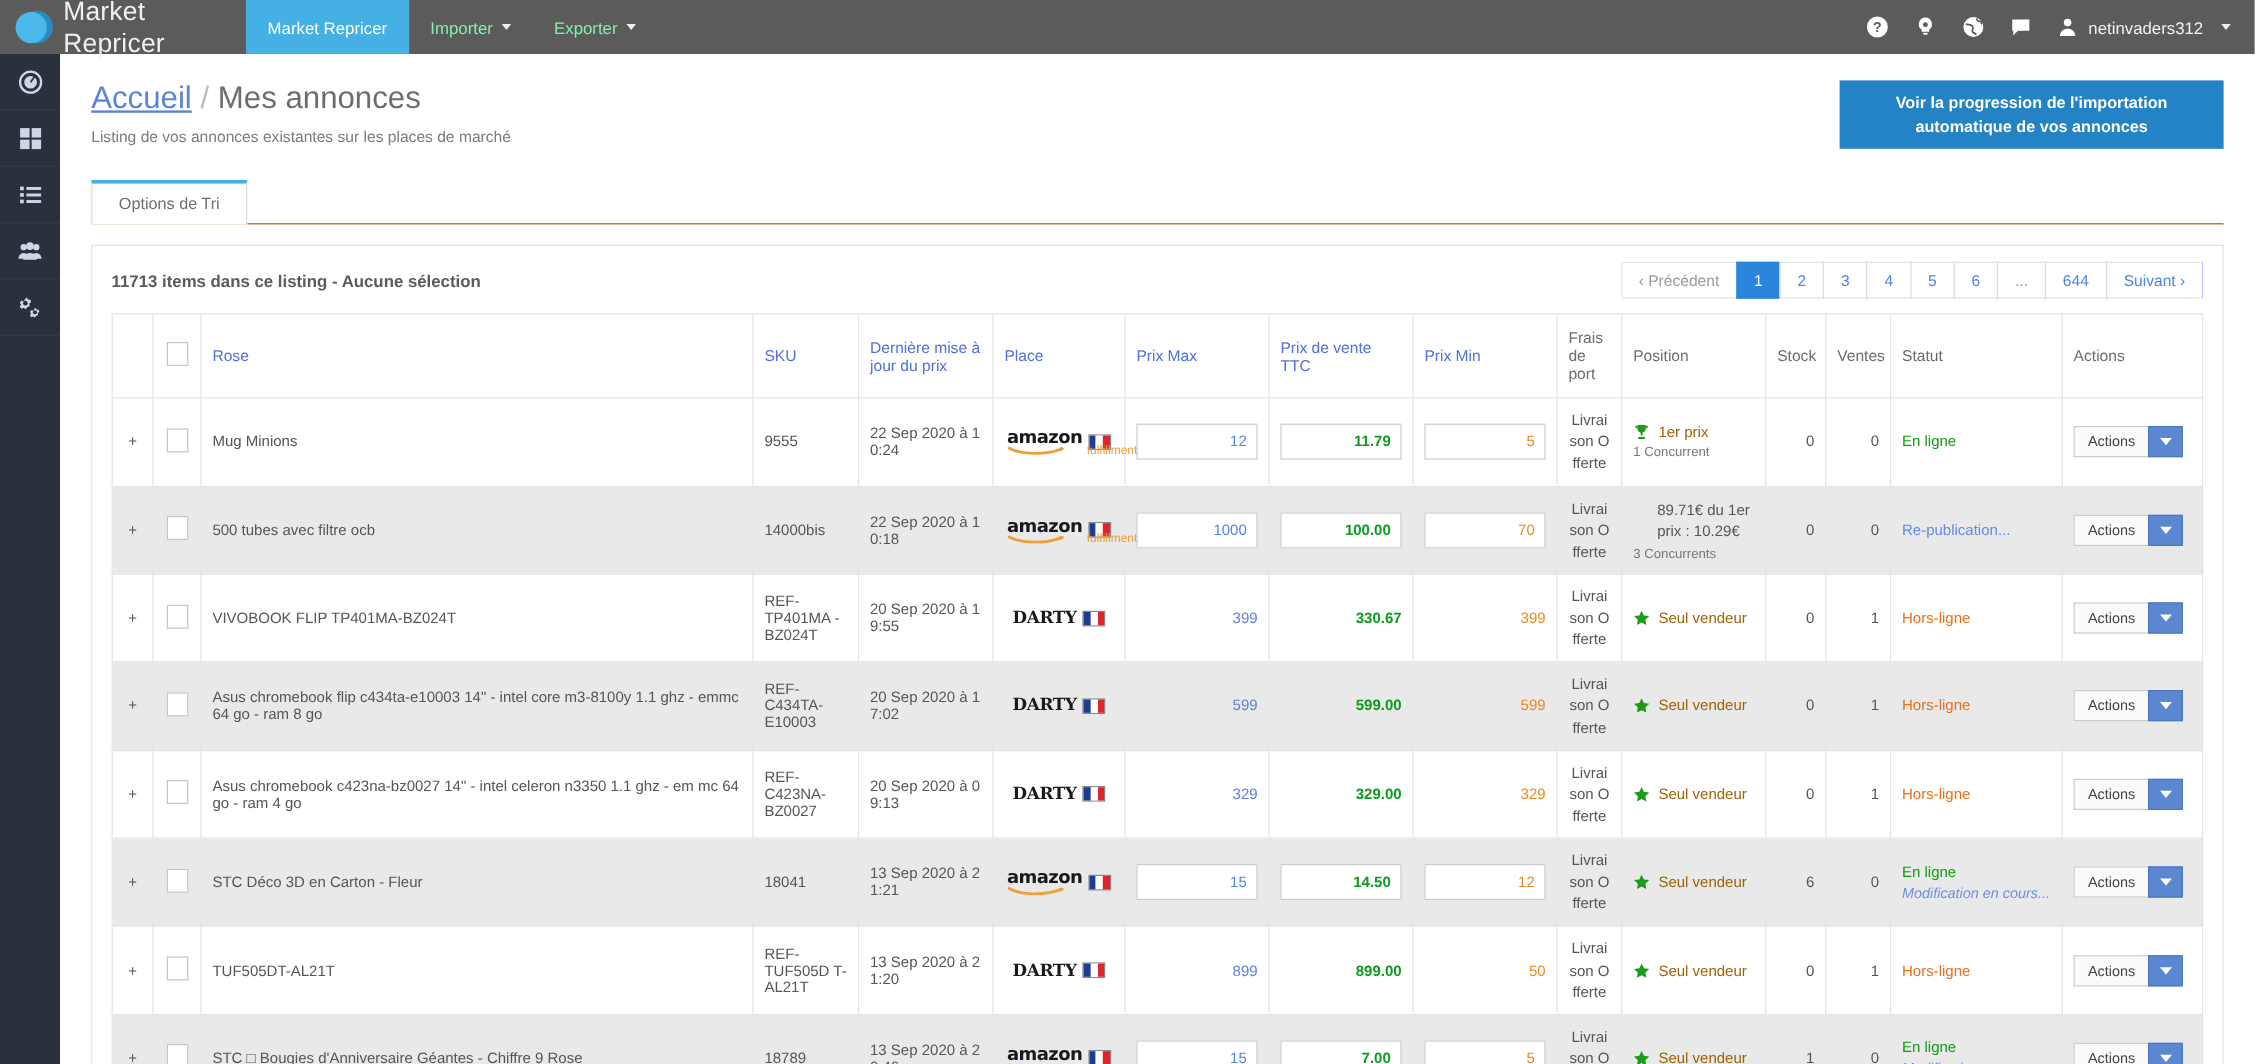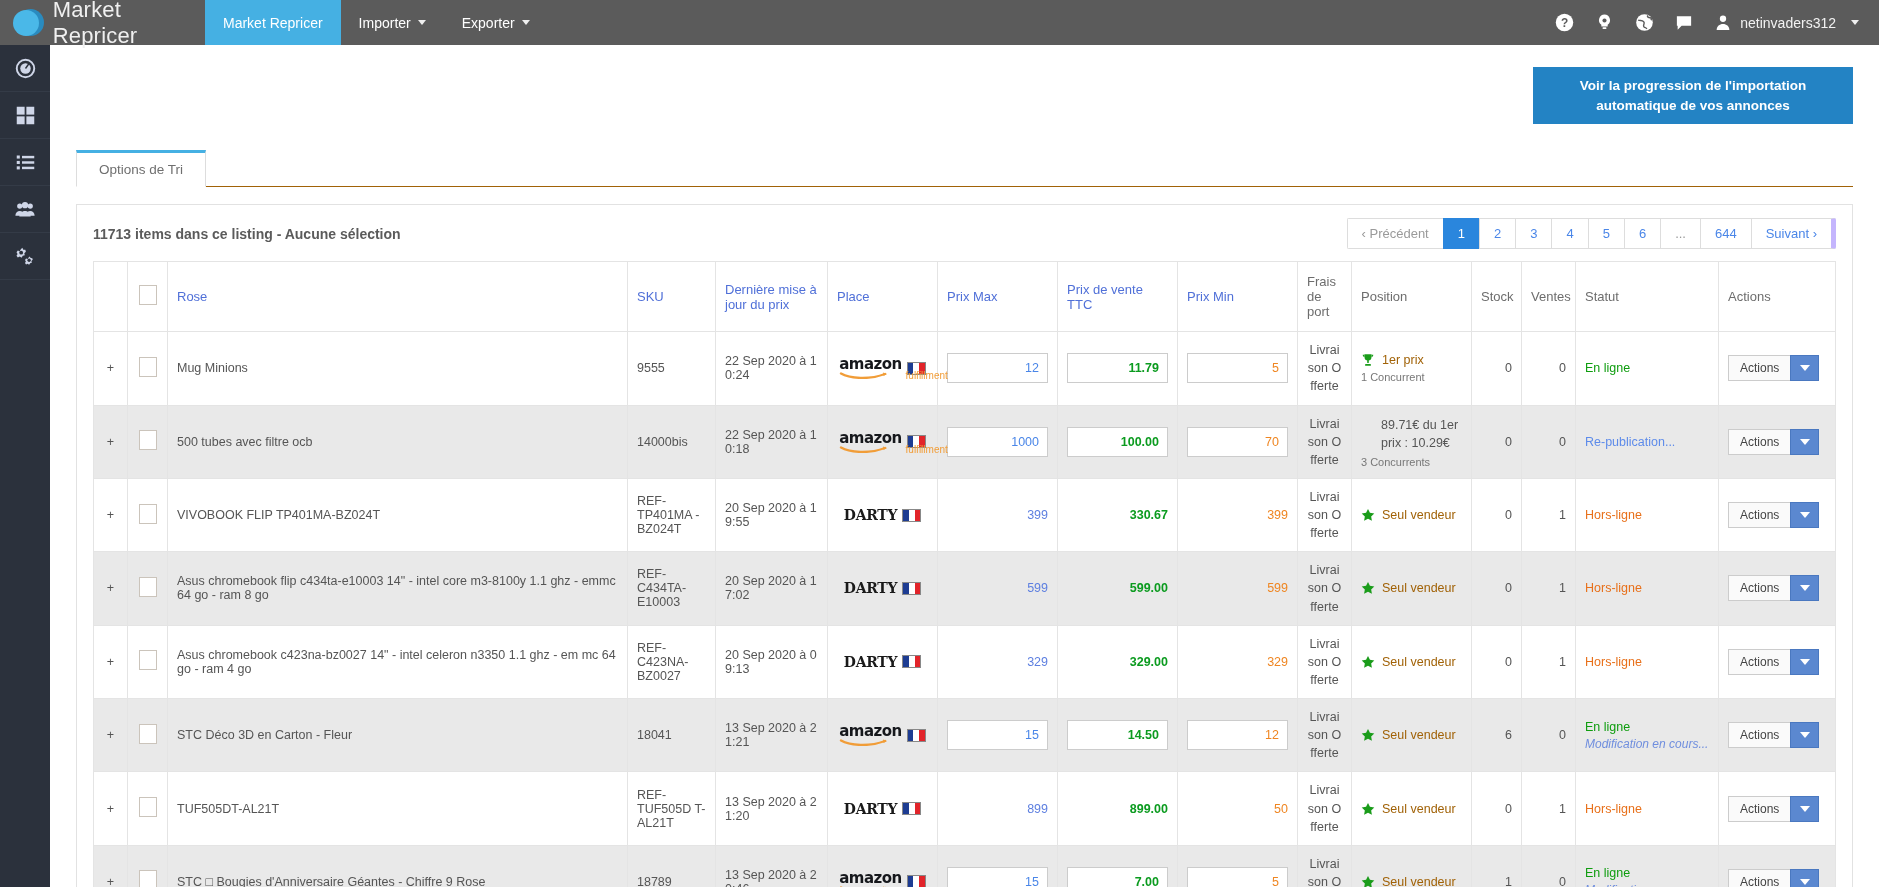--- a/index.html
+++ b/index.html
@@ -12,21 +12,21 @@
   }
 
   
   .navbar { height:45px; background:#5b5b5b; display:flex; align-items:stretch; position:relative; z-index:20; }
   .brand { width:205px; display:flex; align-items:center; gap:11px; padding-left:13px; background:#5b5b5b; }
   .brand-logo { width:30px; height:30px; position:relative; }
   .brand-logo .circ-back { position:absolute; left:4px; top:1px; width:27px; height:27px; border-radius:50%; background:#2a8bbf; }
   .brand-logo .circ-front { position:absolute; left:0px; top:2px; width:26px; height:26px; border-radius:50%; background:#4ab8e8; }
   .brand-title { color:#f0f0f0; font-size:22px; letter-spacing:.2px; }
   .nav-links { display:flex; align-items:stretch; }
-  .nav-link { display:flex; align-items:center; padding:0 18px; color:#ffffff; font-size:14px; text-decoration:none; white-space:nowrap; }
+  .nav-link { display:flex; align-items:center; padding:0 18px; color:#86efac; font-size:14px; text-decoration:none; white-space:nowrap; }
   .nav-link.active { background:#45b0e3; color:#fff; }
   .caret { display:inline-block; margin-left:7px; border-left:4.5px solid transparent; border-right:4.5px solid transparent; border-top:5px solid #f0f0f0; }
   .nav-right { margin-left:auto; display:flex; align-items:center; gap:0; padding-right:14px; }
   .nav-icon { width:40px; height:45px; display:flex; align-items:center; justify-content:center; color:#fff; }
   .user-box { display:flex; align-items:center; gap:8px; color:#f2f2f2; font-size:14px; padding:0 6px 0 10px; }
 
   
   .sidebar { position:absolute; left:0; top:45px; width:50px; height:842px; background:#2b313c; z-index:10; }
   .side-item { height:47px; display:flex; align-items:center; justify-content:center; border-bottom:1px solid #343b47; }
   .side-item svg { display:block; }
@@ -54,21 +54,21 @@
     margin-bottom:-1px; cursor:pointer;
   }
 
   
   .panel { margin:17px 26px 0 26px; border:1px solid #e2e2e2; background:#fff; }
   .panel-top { display:flex; align-items:center; padding:13px 16px 12px 16px; }
   .listing-count { font-size:14px; font-weight:bold; color:#5b5b5b; }
   .listing-count .sel { font-weight:bold;text-align:center; }
   .pager { margin-left:auto; display:flex; border-radius:2px; overflow:hidden; }
   .pg { border:1px solid #ddd; border-right:none; padding:7px 14px; font-size:13px; color:#4a86e8; background:#fff; cursor:pointer; white-space:nowrap; }
-  .pg:last-child { border-right:5px solid #c4b5fd; }
+  .pg:last-child { border-right:1px solid #c4b5fd; }
   .pg.prev { color:#9a9a9a; }
   .pg.active { background:#2a86dd; border-color:#2a86dd; color:#fff; }
   .pg.dots { color:#9a9a9a; }
 
   
   .tbl-wrap { padding:0 16px 0 16px; }
   table.grid { width:100%; border-collapse:collapse; table-layout:fixed; }
   table.grid th, table.grid td { border:1px solid #e4e4e4; vertical-align:middle; }
   table.grid thead th {
     color:#5070d8; font-weight:400; font-size:13px; padding:12px 9px; text-align:left; background:#fff;
@@ -244,20 +244,28 @@
       <circle cx="7.6" cy="7.6" r="2.2" fill="#2b313c"></circle>
       <path d="M17.5 12l.9 1.8 2 .1.4 1.9-1.5 1.3.5 1.9-1.9.6-1.2 1.7-1.7-1.1-1.8.8-1.2-1.6 1-1.7-1-1.6 1.2-1.7 1.9.5 1-1.8z" fill="#cfd6e8"></path>
       <circle cx="16.7" cy="16.3" r="1.9" fill="#2b313c"></circle>
     </svg>
   </div>
 </div>
 
 <div class="page">
 
   <div class="page-head">
+    <div>
+      <div class="breadcrumb">
+        <a href="#" class="crumb-link">Accueil</a>
+        <span class="sep">/</span>
+        <span class="crumb-cur">Mes annonces</span>
+      </div>
+      <div class="subtitle">Listing de vos annonces existantes sur les places de marché</div>
+    </div>
     <button class="import-btn">Voir la progression de l'importation automatique de vos annonces</button>
   </div>
 
   <div class="tabs">
     <div class="tab">Options de Tri</div>
   </div>
 
   <div class="panel">
     <div class="panel-top">
       <div class="listing-count">

